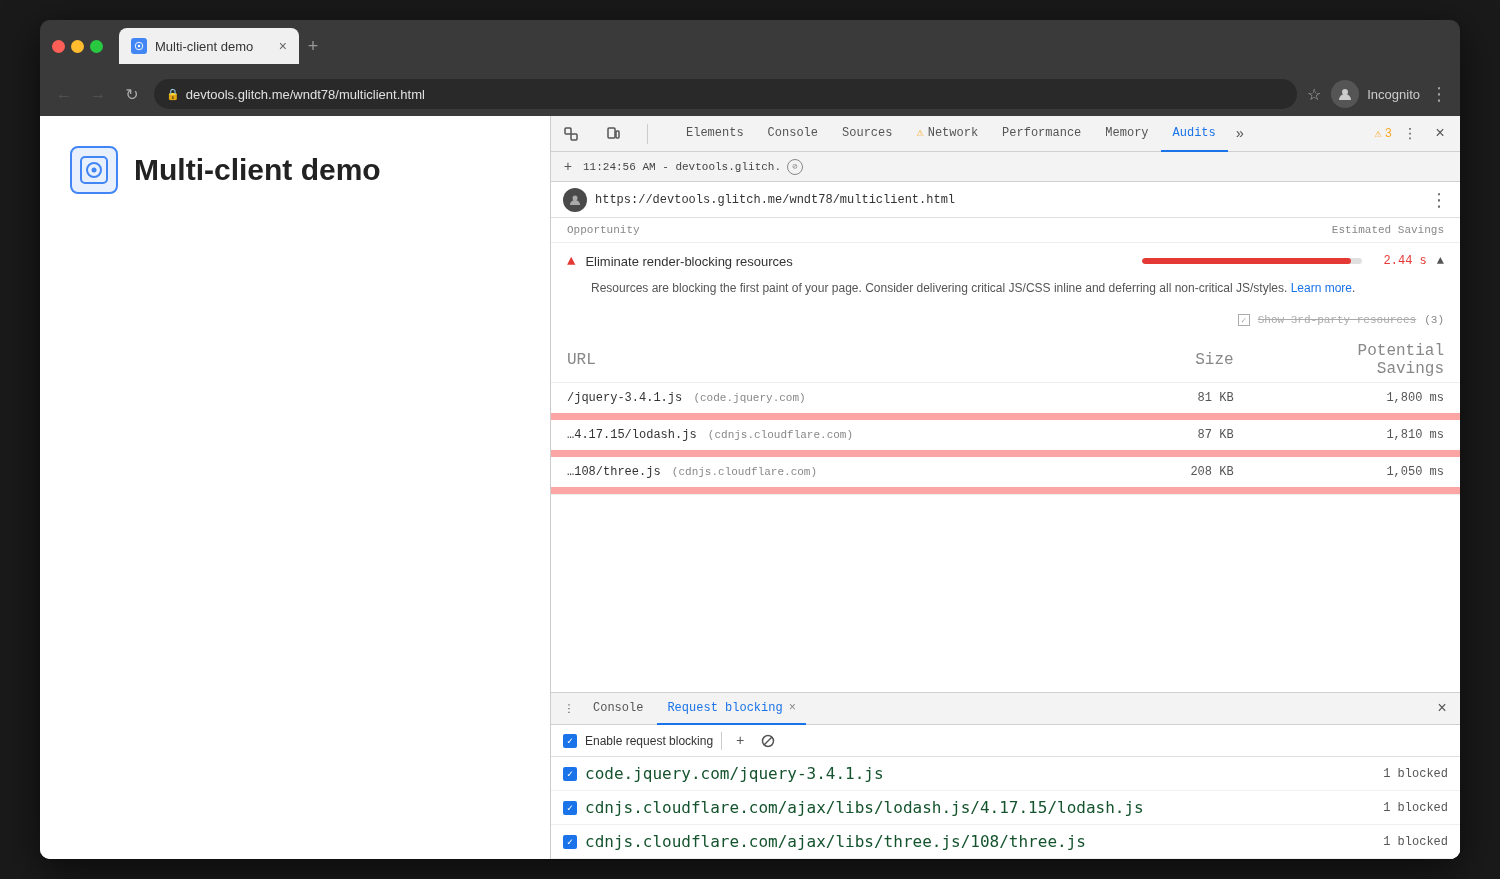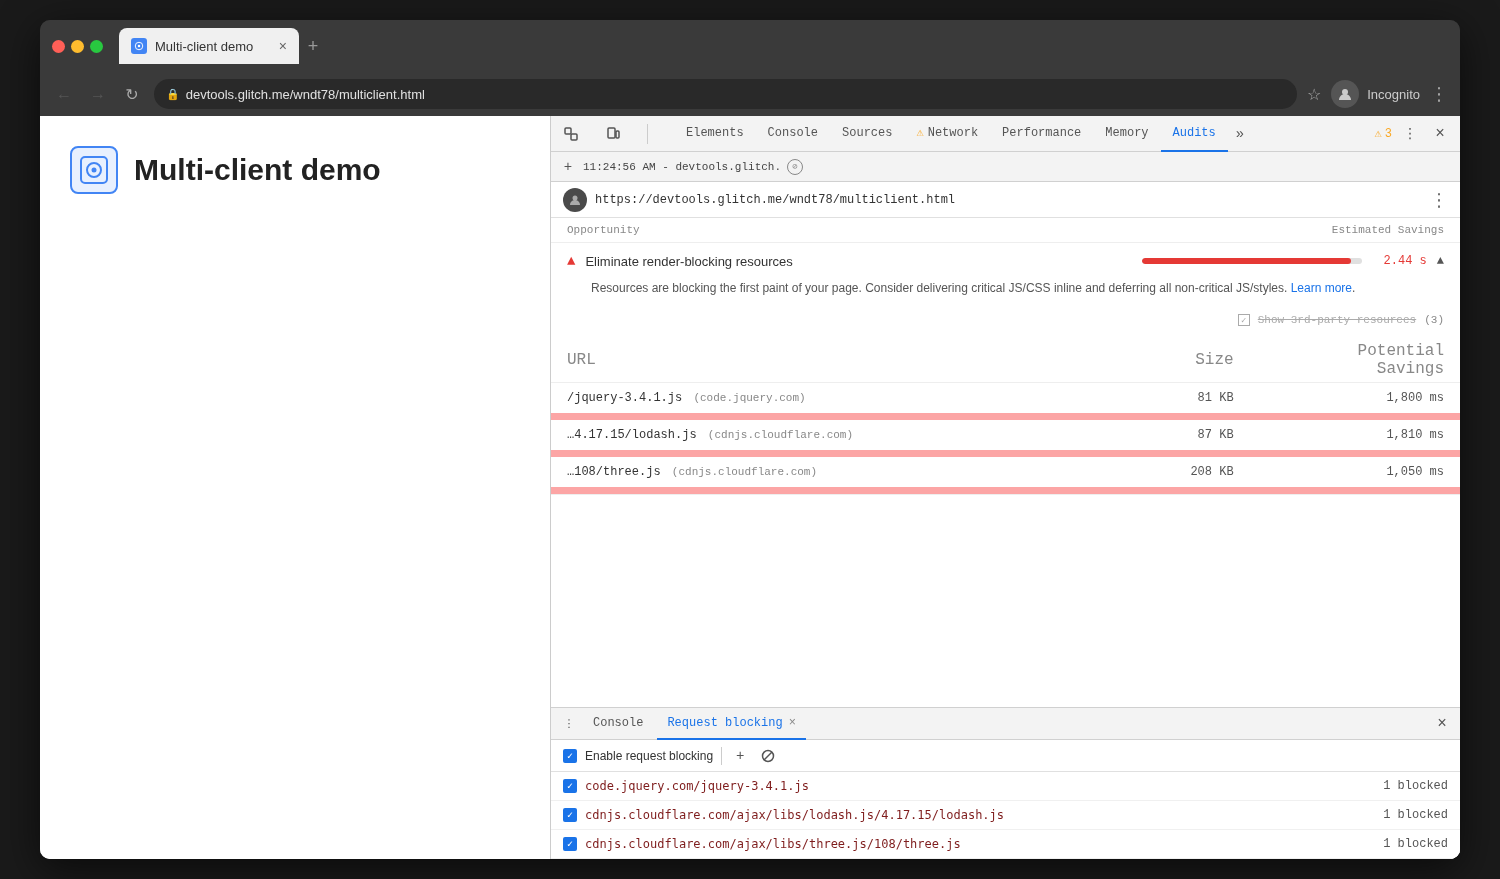--- a/index.html
+++ b/index.html
@@ -573,22 +573,22 @@
       background: #1a73e8;
       border-radius: 2px;
       display: flex;
       align-items: center;
       justify-content: center;
       color: white;
       font-size: 10px;
       flex-shrink: 0;
     }
     .blocked-url {
-      font-size: 12px;
-      color: #7f1d1d;
+      font-size: 16px;
+      color: #14532d;
       flex: 1;
       font-family: 'Menlo', 'Monaco', monospace;
     }
     .blocked-count {
       font-size: 12px;
       color: #555;
     }
   </style>
 </head>
 <body>

